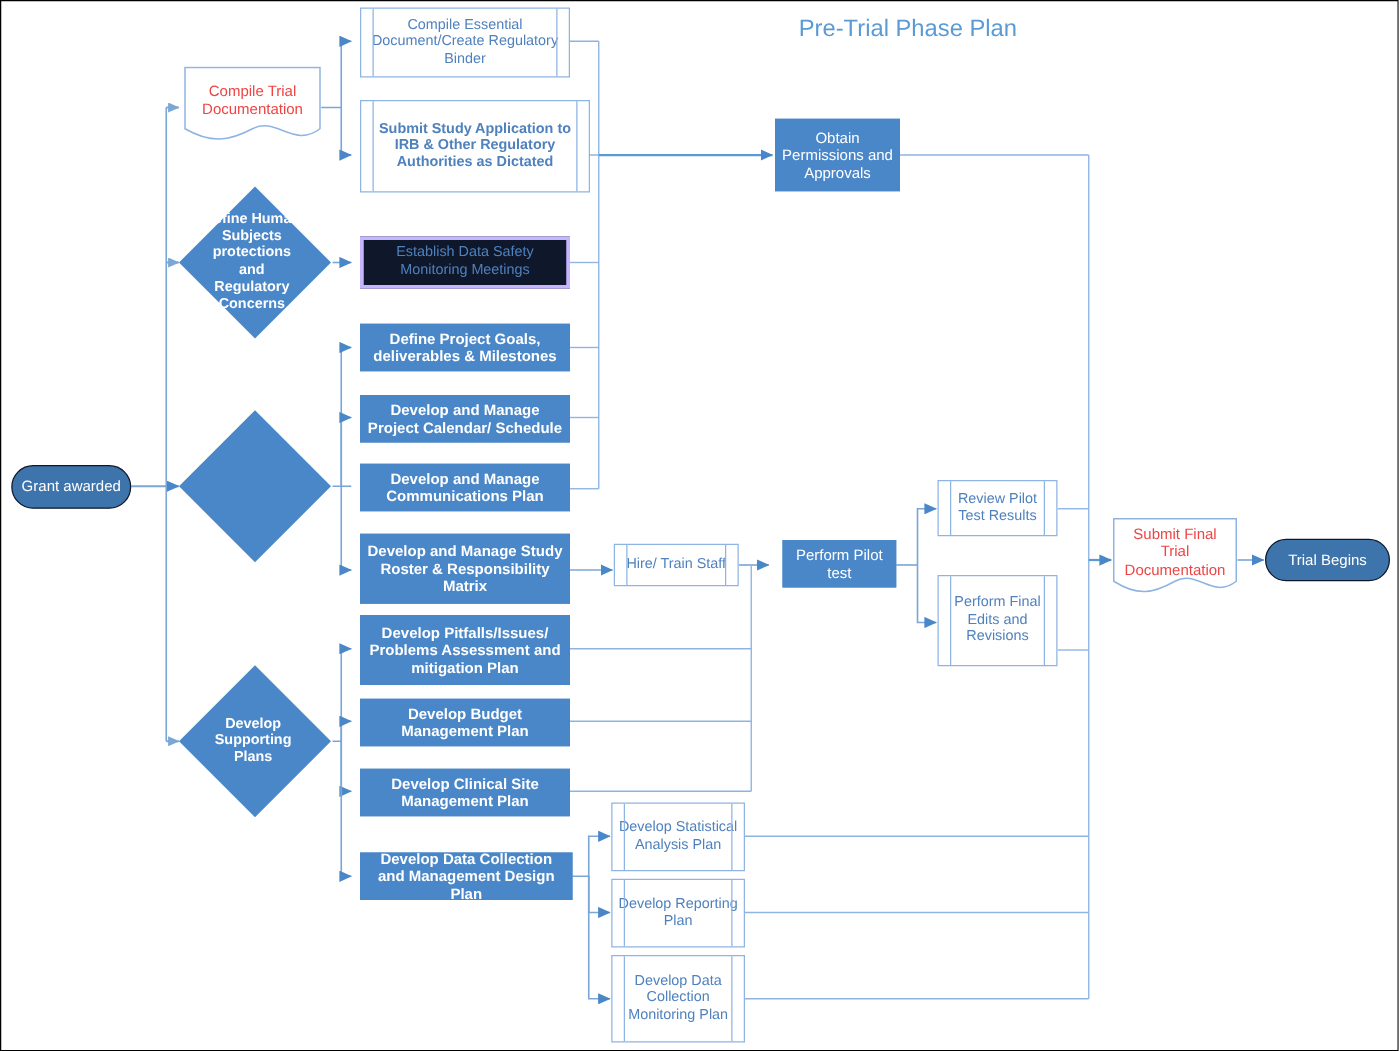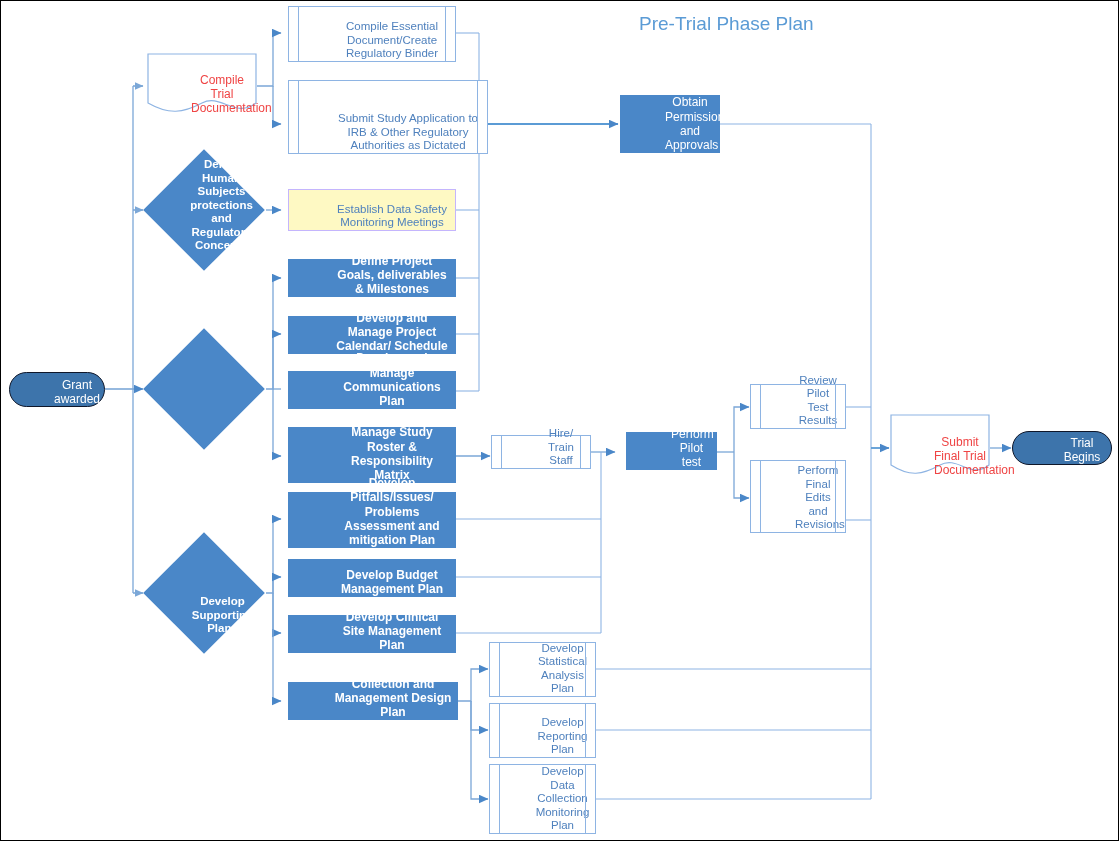--- a/index.html
+++ b/index.html
@@ -3,29 +3,29 @@
 <meta charset="utf-8">
 <style>
   html,body{margin:0;padding:0;background:#ffffff;}
   body{font-family:"Liberation Sans", sans-serif;}
   #canvas{
     position:relative;width:1119px;height:841px;
     background:#fff;border:1px solid #000;box-sizing:border-box;
     overflow:hidden;
   }
   svg#wires{position:absolute;left:0;top:0;width:1119px;height:841px;pointer-events:none;}
-  .node{position:absolute;box-sizing:border-box;display:flex;align-items:flex-end;
-        justify-content:center;text-align:center;line-height:1.18;padding-left:40px;}
+  .node{position:absolute;box-sizing:border-box;display:flex;align-items:center;
+        justify-content:center;text-align:center;line-height:1.18;}
   .node span{display:block;width:100%;padding:0 4px;box-sizing:border-box;}
 
   
   .filled{background:#4a87c8;color:#ffffff;font-weight:bold;font-size:12px;
           border:1px solid #4a87c8;}
   
-  .light{background:#fef9c3;color:#4f81bd;font-size:11.5px;border:1px solid #c4b5fd;}
+  .light{background:#0f172a;color:#4f81bd;font-size:11.5px;border:3px solid #c4b5fd;}
   
   .predef{background:#ffffff;color:#4f81bd;font-size:11.5px;border:1px solid #8eb4e3;}
   .predef:before,.predef:after{content:"";position:absolute;top:0;bottom:0;width:0;
       border-left:1px solid #8eb4e3;}
   .predef:before{left:9px;}
   .predef:after{right:9px;}
   
   .diamond{color:#ffffff;font-weight:bold;font-size:11.5px;overflow:visible;}
   .diamond .dshape{position:absolute;left:0;top:0;width:100%;height:100%;
       background:#4a87c8;transform:rotate(45deg);}
@@ -147,21 +147,21 @@
 
   <div class="node diamond" style="left:160px;top:549px;width:86px;height:86px;">
     <div class="dshape"></div>
     <span style="width:92px;margin-left:-3px;">Develop Supporting Plans</span>
   </div>
 
   <div class="node predef" style="left:287px;top:5px;width:168px;height:56px;">
     <span>Compile Essential Document/Create Regulatory Binder</span>
   </div>
 
-  <div class="node predef" style="left:287px;top:79px;width:200px;height:74px;">
+  <div class="node predef" style="left:287px;top:79px;width:184px;height:74px;font-weight:bold;">
     <span>Submit Study Application to IRB &amp; Other Regulatory Authorities as Dictated</span>
   </div>
 
   <div class="node light" style="left:287px;top:188px;width:168px;height:42px;">
     <span>Establish Data Safety Monitoring Meetings</span>
   </div>
 
   <div class="node filled" style="left:287px;top:258px;width:168px;height:38px;">
     <span>Define Project Goals, deliverables &amp; Milestones</span>
   </div>

